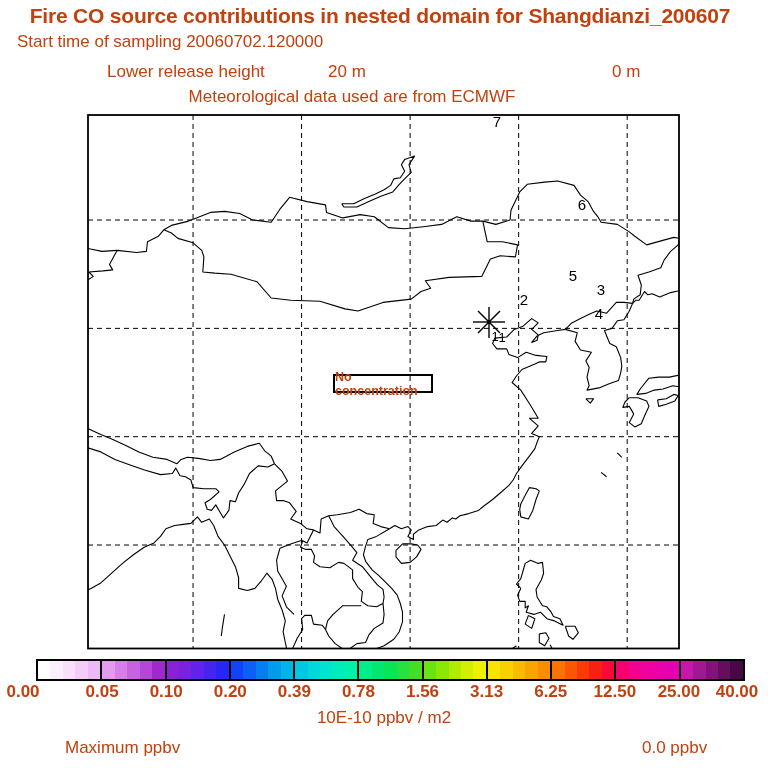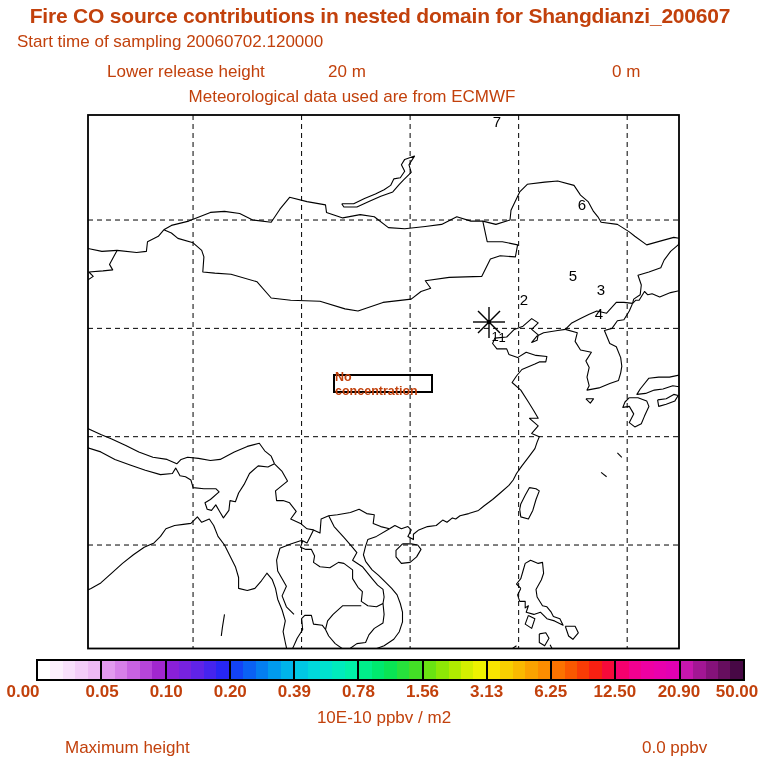--- a/index.html
+++ b/index.html
@@ -170,22 +170,22 @@
       <span class="ticklab" style="left: 23px;">0.00</span>
       <span class="ticklab" style="left: 102.091px;">0.05</span>
       <span class="ticklab" style="left: 166.182px;">0.10</span>
       <span class="ticklab" style="left: 230.273px;">0.20</span>
       <span class="ticklab" style="left: 294.364px;">0.39</span>
       <span class="ticklab" style="left: 358.455px;">0.78</span>
       <span class="ticklab" style="left: 422.545px;">1.56</span>
       <span class="ticklab" style="left: 486.636px;">3.13</span>
       <span class="ticklab" style="left: 550.727px;">6.25</span>
       <span class="ticklab" style="left: 614.818px;">12.50</span>
-      <span class="ticklab" style="left: 678.909px;">20.90</span>
-      <span class="ticklab" style="left: 737px;">50.00</span>
+      <span class="ticklab" style="left: 678.909px;">25.00</span>
+      <span class="ticklab" style="left: 737px;">40.00</span>
     </div>
 
   <div class="abs unitline">10E-10 ppbv / m2</div>
 
-  <div class="abs footer" style="left:65px;">Maximum height</div>
+  <div class="abs footer" style="left:65px;">Maximum ppbv</div>
   <div class="abs footer" style="left:642px;">0.0 ppbv</div>
 
 </div>
 
 </body></html>

